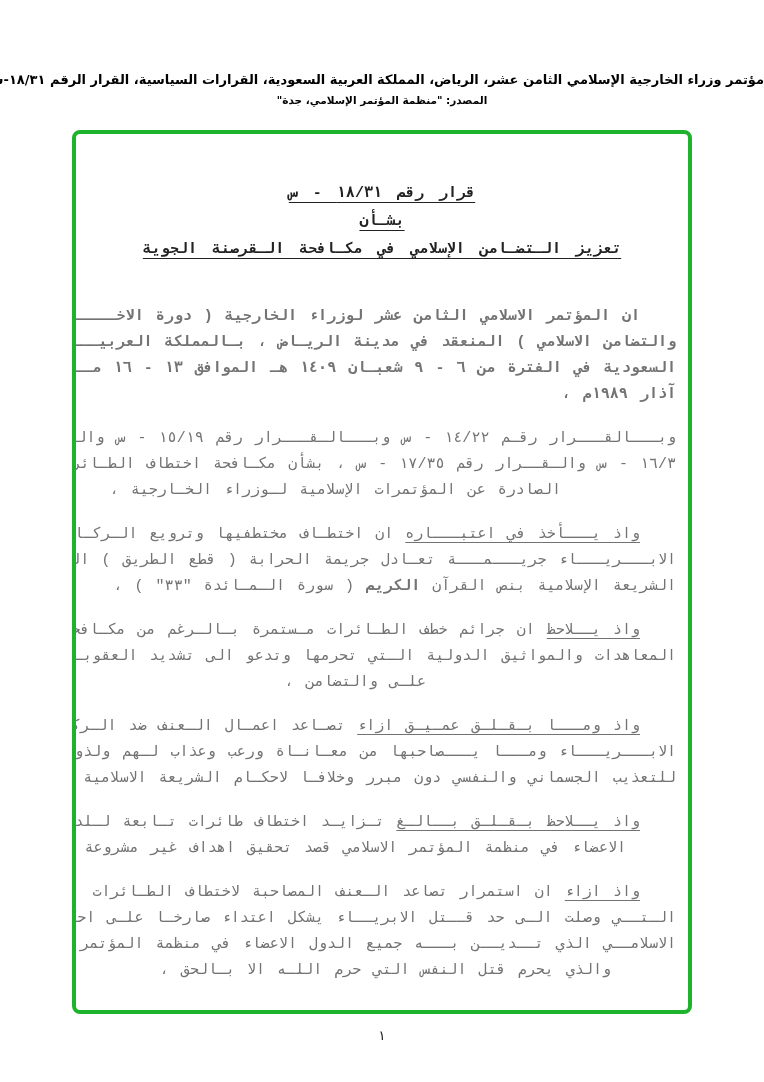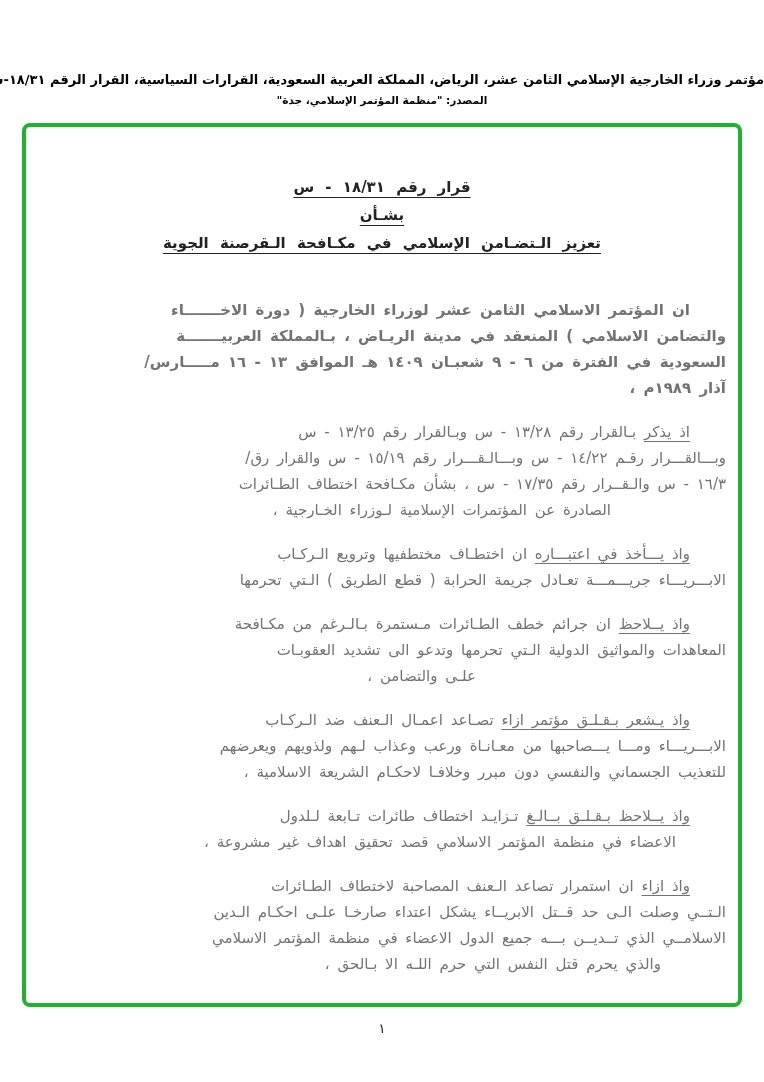--- a/index.html
+++ b/index.html
@@ -23,28 +23,29 @@
   .source-line {
     margin-top: 7px;
     text-align: center;
     direction: rtl;
     font-weight: bold;
     font-size: 10.5px;
     color: #000;
   }
   .doc-box {
     box-sizing: border-box;
-    width: 720px;
+    width: 620px;
     height: 884px;
-    margin: 17px auto 0 auto;
+    margin: 24px auto 0 auto;
     border: 4px solid #1db32d;
     border-radius: 8px;
     background: #fff;
     padding: 46px 12px 0 12px;
     overflow: hidden;
+    font-family: Liberation Mono, monospace;
   }
   .doc-title {
     direction: rtl;
     text-align: center;
     font-size: 15px;
     font-weight: bold;
     color: #222;
   }
   .doc-title .t-line { line-height: 28px; word-spacing: 6px; }
   .doc-title .t-line span {
@@ -90,36 +91,36 @@
       <div class="t-line"><span>تعزيز الـتضـامن الإسلامي في مكـافحة الـقرصنة الجوية</span></div>
     </div>
   <div class="paragraphs">
       <div class="para bold">
         <div class="line first"><span class="">ان المؤتمر الاسلامي الثامن عشر لوزراء الخارجية  ( دورة الاخـــــــاء</span></div>
         <div class="line"><span class="">والتضامن الاسلامي )  المنعقد في مدينة  الريـاض ، بـالمملكة العربيـــــــة</span></div>
         <div class="line"><span class="">السعودية في الفترة من ٦ - ٩ شعبـان ١٤٠٩ هـ الموافق ١٣ - ١٦ مـــــارس/</span></div>
         <div class="line"><span class="">آذار ١٩٨٩م  ،</span></div>
       </div>
       <div class="para">
-        <div class="line first"><span class="seg-u">اذ يذكر</span><span class=""> بـالقرار رقم ١٣/٢٨ - س وبـالقرار رقم ١٣/٢٥ - س</span></div>
         <div class="line"><span class="">وبـــالقـــرار رقـم ١٤/٢٢ - س وبـــالـقـــرار رقم ١٥/١٩ - س والقرار رق/</span></div>
         <div class="line"><span class="">١٦/٣ - س  والـقــرار رقم ١٧/٣٥ - س ، بشأن مكـافحة اختطاف الطـائرات</span></div>
         <div class="line" style="padding-right: 115px;"><span class="">الصادرة عن المؤتمرات الإسلامية لـوزراء الخـارجية ،</span></div>
       </div>
       <div class="para">
         <div class="line first"><span class="seg-u">واذ يـــأخذ في اعتبـــاره</span><span class=""> ان اختطـاف مختطفيها وترويع الـركـاب</span></div>
         <div class="line"><span class="">الابـــريـــاء جريـــمـــة تعـادل جريمة الحرابة ( قطع الطريق ) الـتي تحرمها</span></div>
+        <div class="line"><span class="">الشريعة الإسلامية بنص القرآن </span><span class="seg-b">الكريم</span><span class=""> ( سورة الـمـائدة "٣٣" ) ،</span></div>
       </div>
       <div class="para">
         <div class="line first"><span class="seg-u">واذ يــلاحظ</span><span class=""> ان جرائم خطف الطـائرات مـستمرة بـالـرغم من مكـافحة</span></div>
         <div class="line"><span class="">المعاهدات والمواثيق الدولية الـتي تحرمها وتدعو الى تشديد العقوبـات</span></div>
         <div class="line" style="padding-right: 250px;"><span class="">علـى والتضامن  ،</span></div>
       </div>
       <div class="para">
-        <div class="line first"><span class="seg-u">واذ يـشعر بـقـلـق مؤتمر ازاء</span><span class=""> تصـاعد اعمـال الـعنف ضد الـركـاب</span></div>
+        <div class="line first"><span class="seg-u">واذ ومـــا بـقـلـق عمـيـق ازاء</span><span class=""> تصـاعد اعمـال الـعنف ضد الـركـاب</span></div>
         <div class="line"><span class="">الابـــريـــاء ومـــا يـــصاحبها من معـانـاة ورعب وعذاب لـهم ولذويهم ويعرضهم</span></div>
         <div class="line"><span class="">للتعذيب الجسماني والنفسي دون مبرر وخلافـا لاحكـام الشريعة الاسلامية ،</span></div>
       </div>
       <div class="para">
         <div class="line first"><span class="seg-u">واذ يــلاحظ بـقـلـق بــالـغ</span><span class=""> تـزايـد اختطاف طائرات تـابعة لـلدول</span></div>
         <div class="line" style="padding-right: 50px;"><span class="">الاعضاء في منظمة  المؤتمر الاسلامي قصد تحقيق اهداف غير مشروعة  ،</span></div>
       </div>
       <div class="para">
         <div class="line first"><span class="seg-u">واذ ازاء</span><span class=""> ان استمرار تصاعد الـعنف المصاحبة لاختطاف الطـائرات</span></div>
         <div class="line"><span class="">الـتــي وصلت الـى حد قــتل الابريــاء يشكل اعتداء صارخـا علـى احكـام الـدين</span></div>

